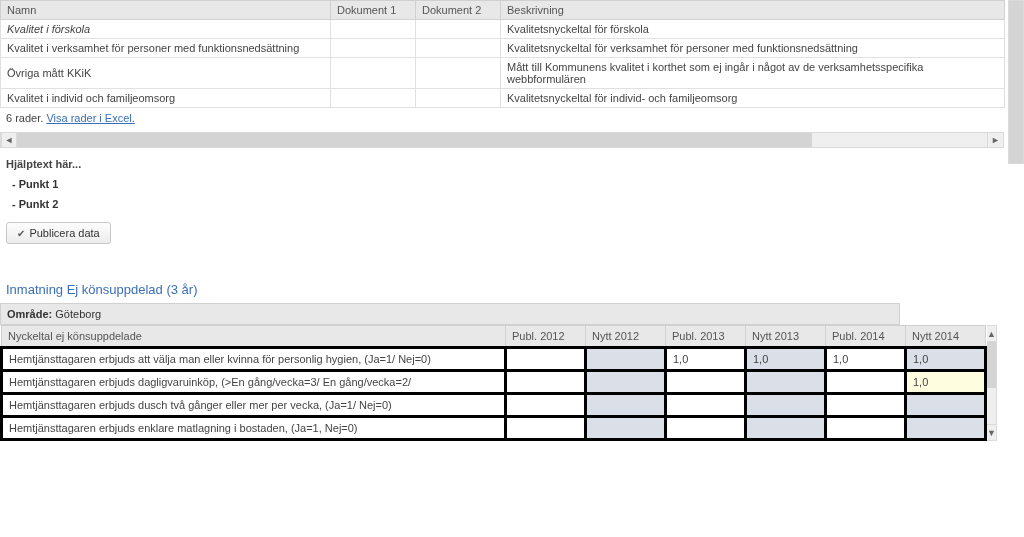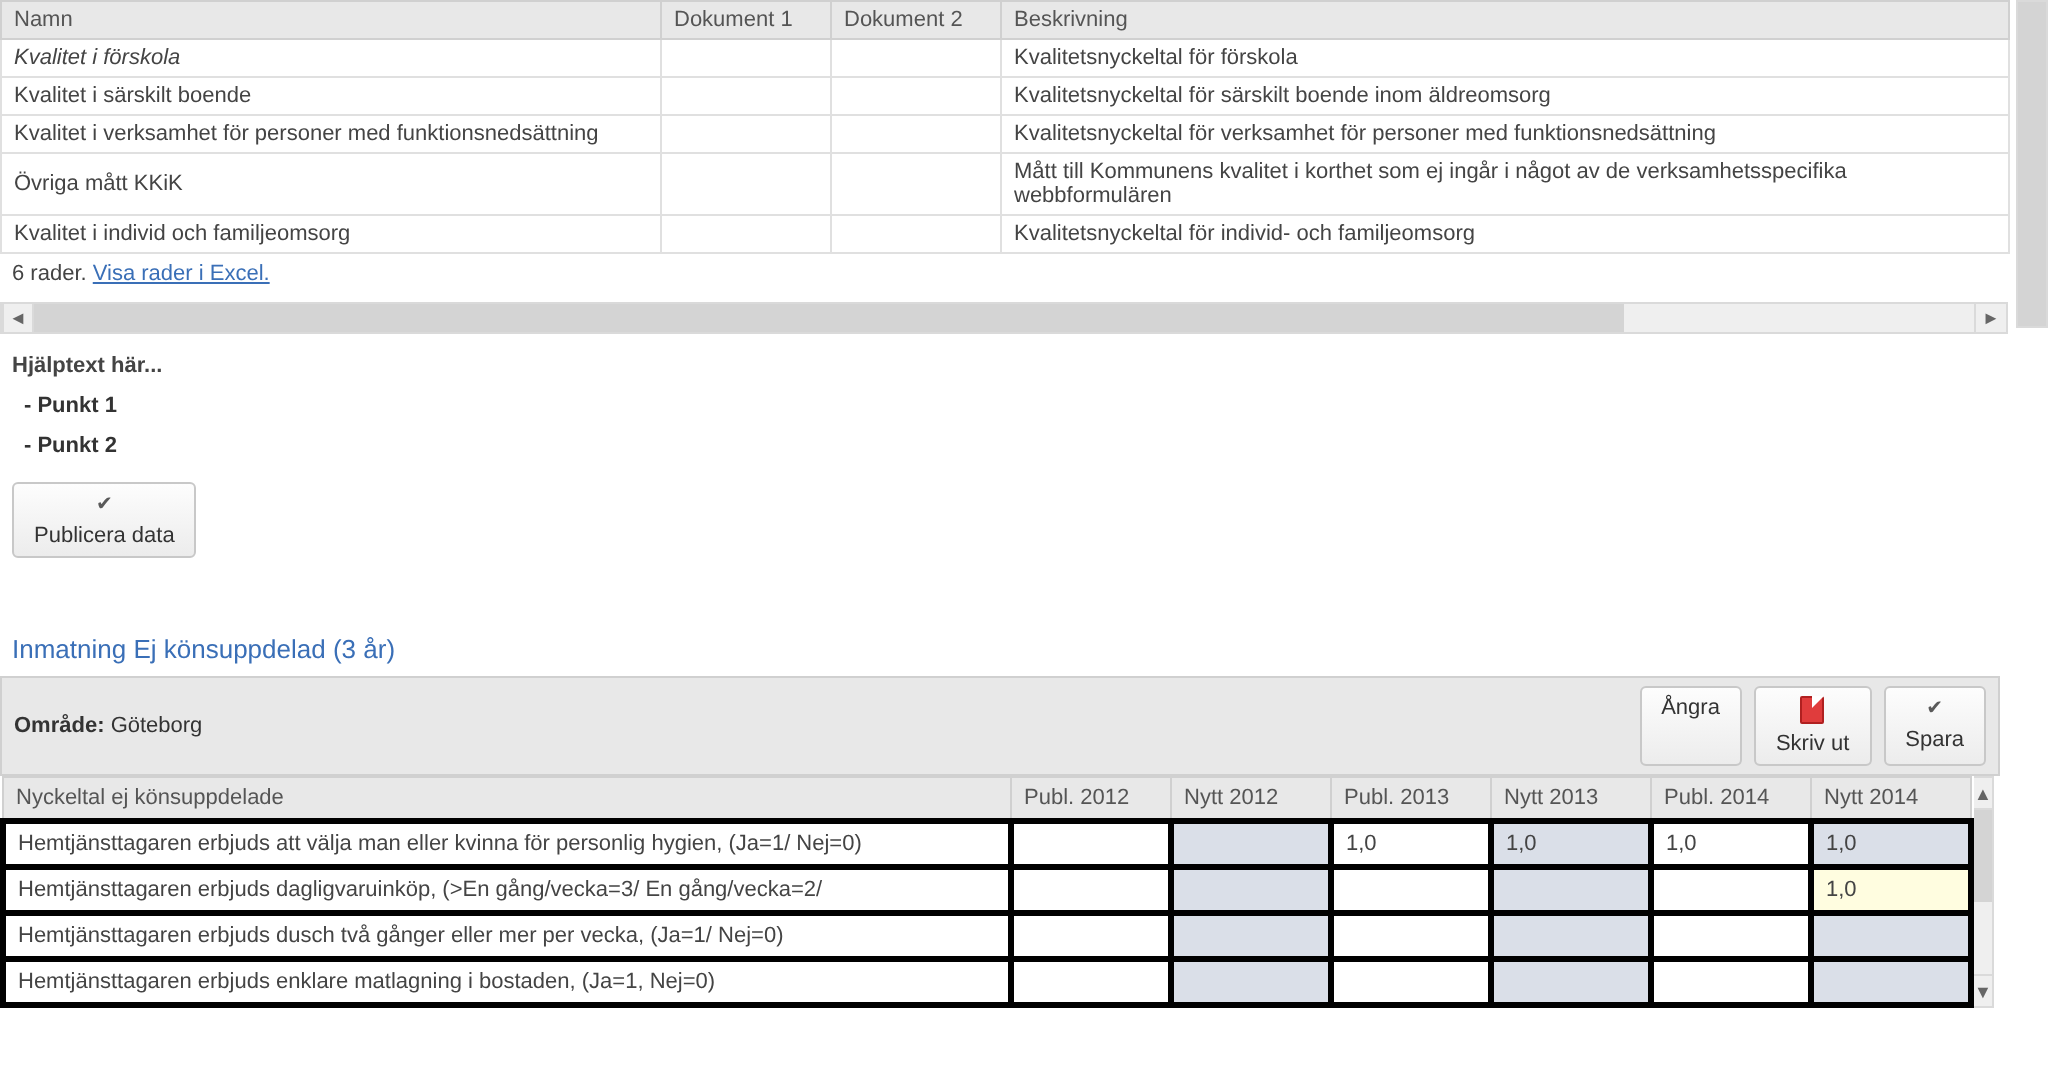--- a/index.html
+++ b/index.html
@@ -48,33 +48,33 @@
 .side-scroll-v .vthumb { height:100%; background:#d4d4d4; }
 
 .help-section { padding: 10px 6px 8px 6px; }
 .help-section strong { color:#444; }
 .bullet { margin: 8px 0 0 6px; font-weight: bold; color:#333; }
 
 .btn {
   display: inline-flex; align-items:center; gap:4px;
   border: 1px solid #c8c8c8; background: linear-gradient(#fdfdfd,#ececec);
   padding: 4px 10px; border-radius: 3px; color:#333; cursor:pointer;
-  font-family: inherit; font-size: 11px; flex-direction: column;
+  font-family: inherit; font-size: 11px;
 }
 .btn .chk::before { content:"✔"; color:#5a5a5a; font-size:10px; }
 .btn .pdf { display:inline-block; width:12px; height:14px; background:#e03c3c; border:1px solid #b02020; border-radius:1px; position:relative; }
 .btn .pdf::after { content:""; position:absolute; right:-1px; top:-1px; border:3px solid transparent; border-left-color:#fff; border-top-color:#fff; }
 .publish-wrap { padding: 4px 6px 30px 6px; }
 
 .section-title { padding: 8px 6px 6px 6px; font-size: 13px; color: #3a6fb7; }
 .section-title .years { }
 
 .area-bar {
   display:flex; align-items:center; justify-content:space-between;
-  background:#e8e8e8; border:1px solid #d0d0d0; padding:4px 6px; width:1000px;
+  background:#e8e8e8; border:1px solid #d0d0d0; padding:4px 6px; width:900px;
 }
 .area-bar .btn-group { display:flex; gap:6px; }
 
 .data-wrap { display:flex; width:798px; }
 .data-table { border-collapse: collapse; width: 984px; table-layout: fixed; }
 .data-table th {
   background:#e8e8e8; border:1px solid #d0d0d0; padding:4px 6px; text-align:left; font-weight:normal; color:#555;
 }
 .data-table th.num { text-align:right; }
 .data-table td {
@@ -111,26 +111,20 @@
       </tr>
     </thead>
     <tbody id="top-tbody">
         <tr>
           <td class="italic">Kvalitet i förskola</td>
           <td></td>
           <td></td>
           <td class="col-besk">Kvalitetsnyckeltal för förskola</td>
         </tr>
         <tr>
-          <td>Kvalitet i särskilt boende</td>
-          <td></td>
-          <td></td>
-          <td class="col-besk">Kvalitetsnyckeltal för särskilt boende inom äldreomsorg</td>
-        </tr>
-        <tr>
           <td>Kvalitet i verksamhet för personer med funktionsnedsättning</td>
           <td></td>
           <td></td>
           <td class="col-besk">Kvalitetsnyckeltal för verksamhet för personer med funktionsnedsättning</td>
         </tr>
         <tr>
           <td>Övriga mått KKiK</td>
           <td></td>
           <td></td>
           <td class="col-besk">Mått till Kommunens kvalitet i korthet som ej ingår i något av de verksamhetsspecifika webbformulären</td>
@@ -173,33 +167,20 @@
 </div>
 
 <div class="section-title">
   <span>Inmatning Ej könsuppdelad (</span><span class="years">3 år</span><span>)</span>
 </div>
 
 <div class="area-bar">
   <div>
     <strong>Område:</strong>
     <span>Göteborg</span>
-  </div>
-  <div class="btn-group">
-    <button class="btn">
-      <span>Ångra</span>
-    </button>
-    <button class="btn">
-      <span class="pdf"></span>
-      <span>Skriv ut</span>
-    </button>
-    <button class="btn">
-      <span class="chk"></span>
-      <span>Spara</span>
-    </button>
   </div>
 </div>
 
 <div class="data-wrap">
   <table class="data-table">
     <thead>
       <tr>
         <th class="label">Nyckeltal ej könsuppdelade</th>
         <th class="num">Publ. 2012</th>
         <th class="num">Nytt 2012</th>

